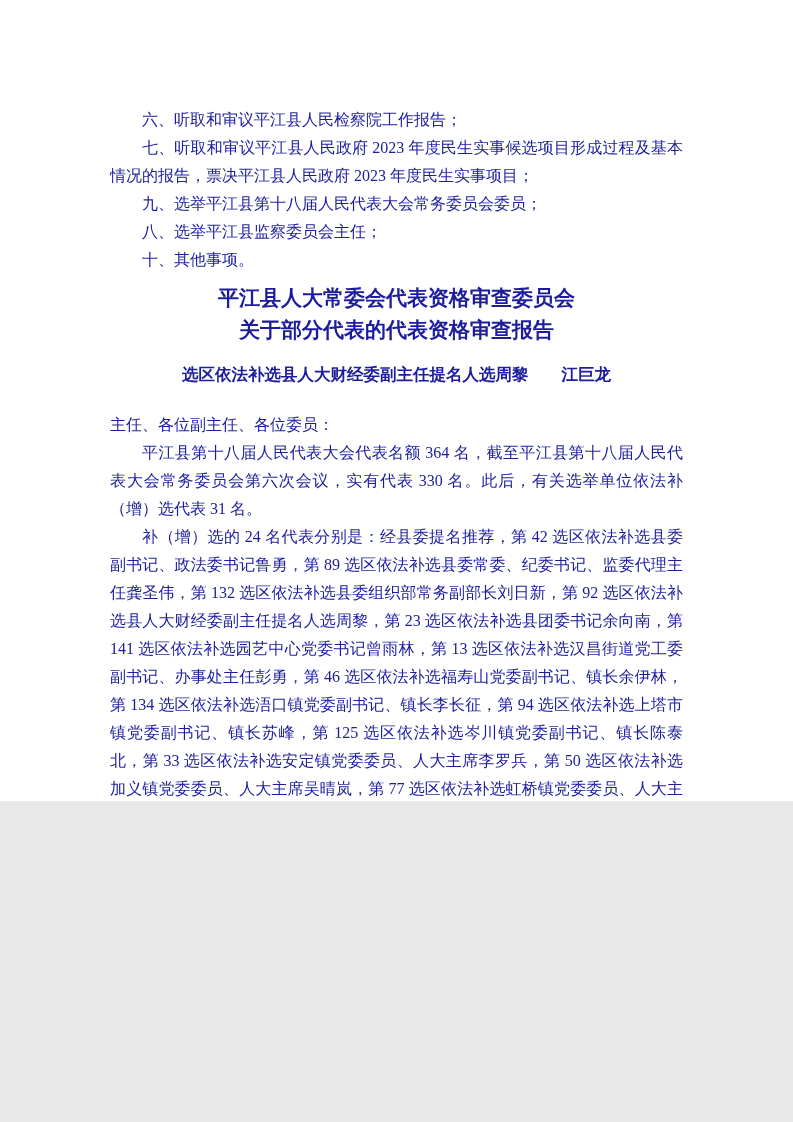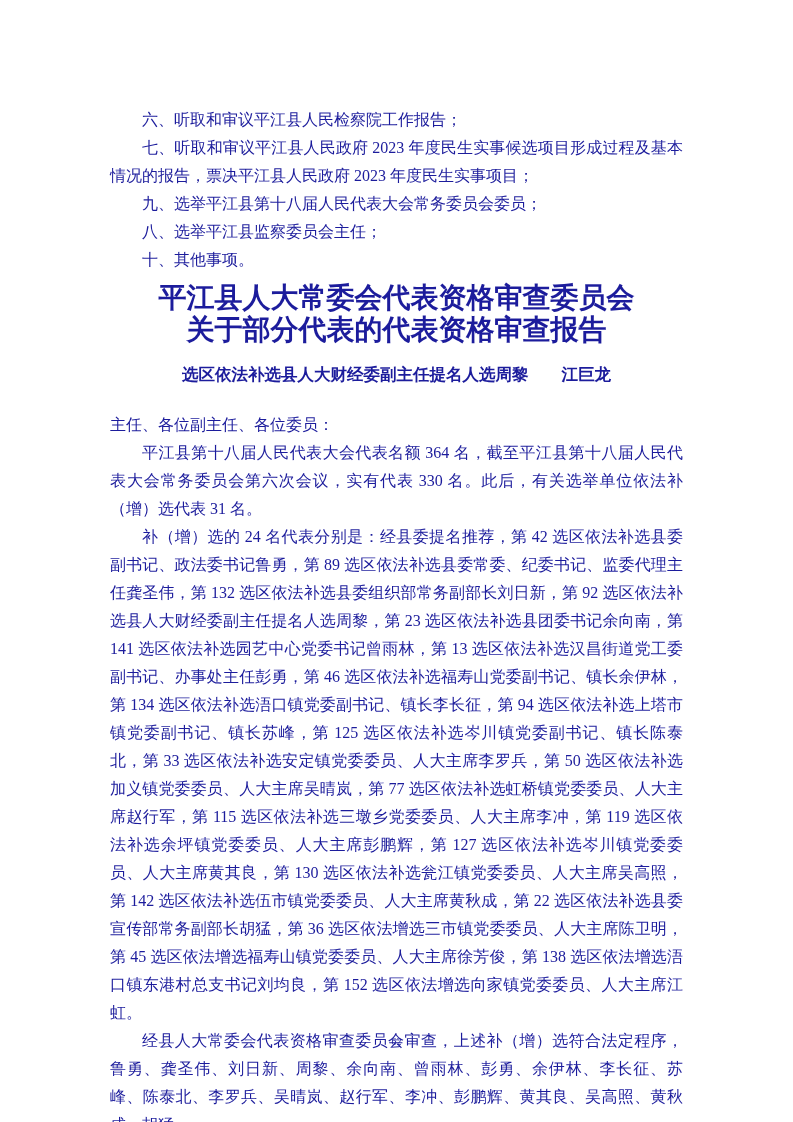--- a/index.html
+++ b/index.html
@@ -7,39 +7,39 @@
     --paper:#ffffff;
   }
   html,body{margin:0;padding:0;}
   body{
     width:793px;height:1122px;
     background:#e8e8e8;
     font-family:"Liberation Serif","DejaVu Serif",serif;
   }
   .page{
     position:relative;
-    width:793px;height:1122px;
+    width:793px;height:801px;
     background:var(--paper);
     color:var(--ink);
     overflow:hidden;
     box-sizing:border-box;
   }
   .content{
     position:absolute;
     left:110px;top:106px;
     width:573px;
     font-size:16px;
     line-height:28px;
     text-align:justify;
   }
   .para{margin:0;}
   .indent{text-indent:2em;}
   .title{
     margin:8px 0 0 0;
-    font-size:28px;
+    font-size:21px;
     line-height:32px;
     font-weight:bold;
     text-align:center;
     text-indent:0;
   }
   .title-line{display:block;}
   .byline{
     margin:15px 0 0 0;
     font-weight:bold;
     font-size:16.5px;

